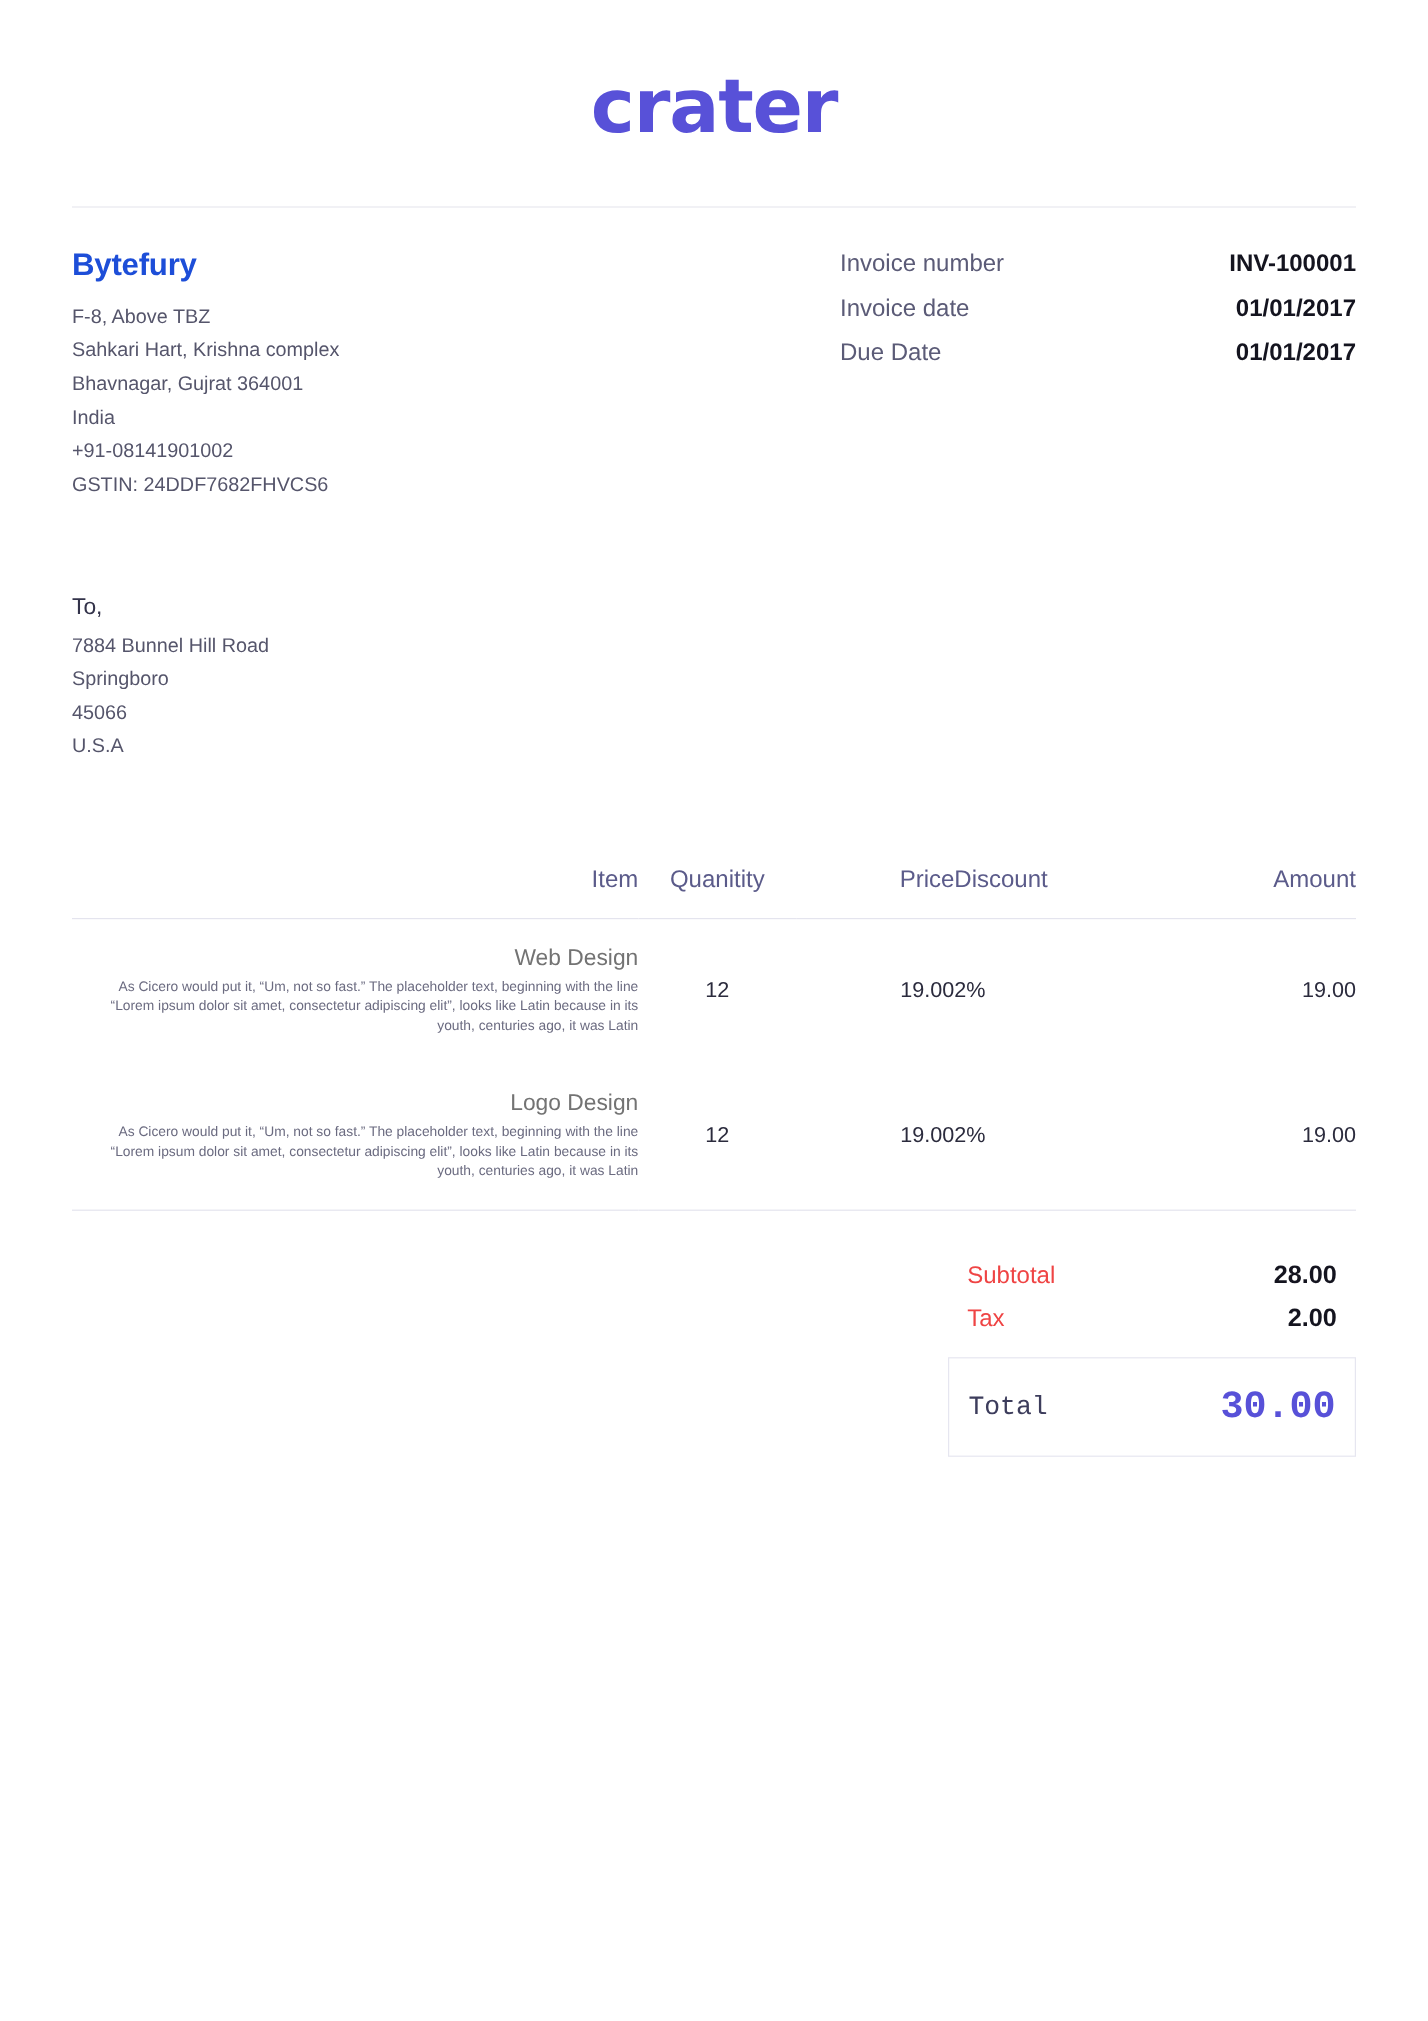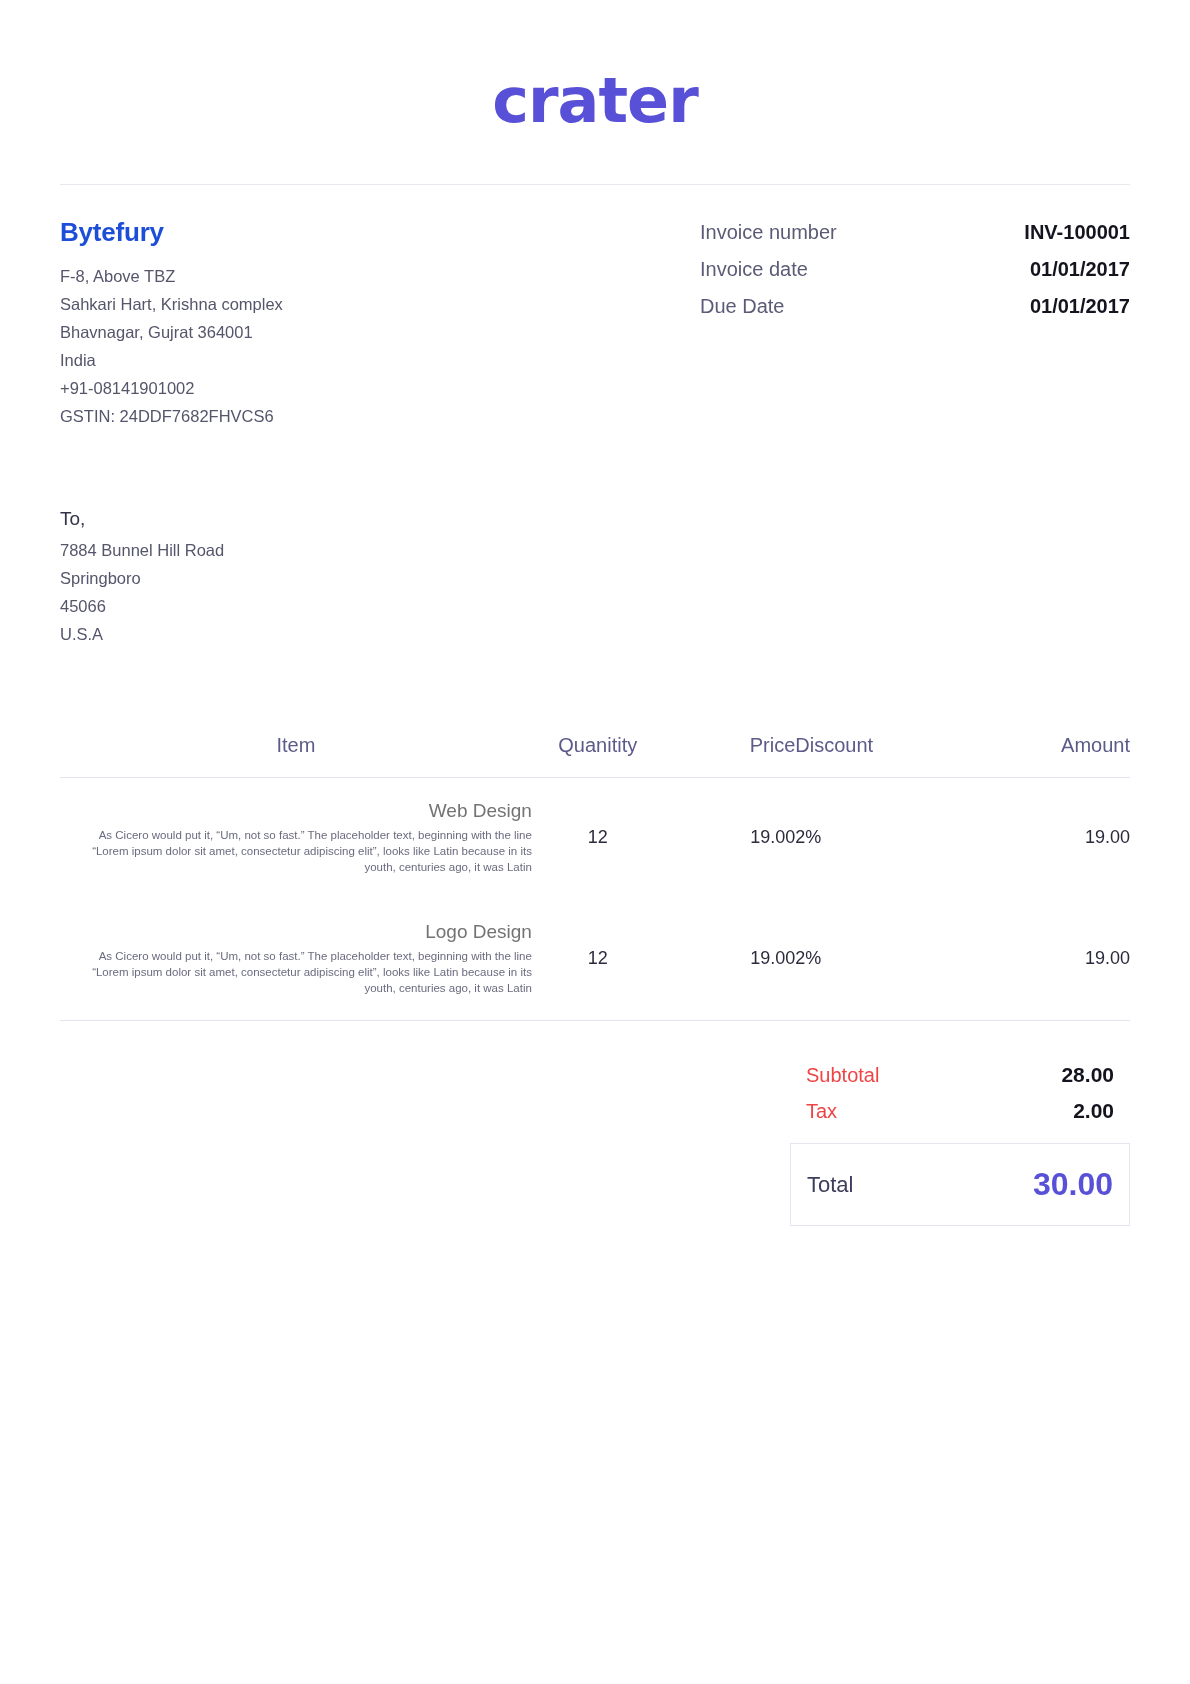--- a/index.html
+++ b/index.html
@@ -12,21 +12,21 @@
     width: 1190px;
     height: 1684px;
     font-family: "Liberation Sans", sans-serif;
     color: #2f2f47;
     position: relative;
     overflow: hidden;
   }
   .page {
     width: 1190px;
     height: 1312px;
-    padding: 16px 60px;
+    padding: 4px 60px;
     position: relative;
   }
 
   
   .logo-wrap {
     height: 168px;
     display: flex;
     align-items: center;
     justify-content: center;
   }
@@ -108,21 +108,21 @@
   }
   .table thead th {
     font-size: 20px;
     font-weight: 400;
     color: #5b5b8a;
     padding: 0 0 20px 0;
     border-bottom: 1px solid #e4e4ee;
     text-align: right;
     vertical-align: bottom;
   }
-  .table thead th.col-item { text-align: center; margin-top: 48px; }
+  .table thead th.col-item { text-align: right; margin-top: 48px; }
   .table tbody td {
     padding: 22px 0 24px 0;
     vertical-align: middle;
     text-align: right;
     font-size: 18px;
     color: #2b2b3d;
   }
   .table tbody tr td { border-bottom: 0; }
   .table tbody tr:last-child td { border-bottom: 1px solid #e4e4ee; }
   td.col-item { text-align: left; width: 430px; padding-right: 30px;}
@@ -165,20 +165,21 @@
     color: #14141f;
     font-weight: 600;
   }
   .grand {
     margin-top: 14px;
     border: 1px solid #e6e6f0;
     padding: 22px 16px;
     display: flex;
     justify-content: space-between;
     align-items: center;
+    font-family: Liberation Mono, monospace;
   }
   .grand .total-label { font-size: 22px; color: #3d3d5c; }
   .grand .total-value { font-size: 32px; color: #5851d8; font-weight: 600; }
 </style>
 </head>
 <body>
 
 <div class="page">
 
   <div class="logo-wrap">

